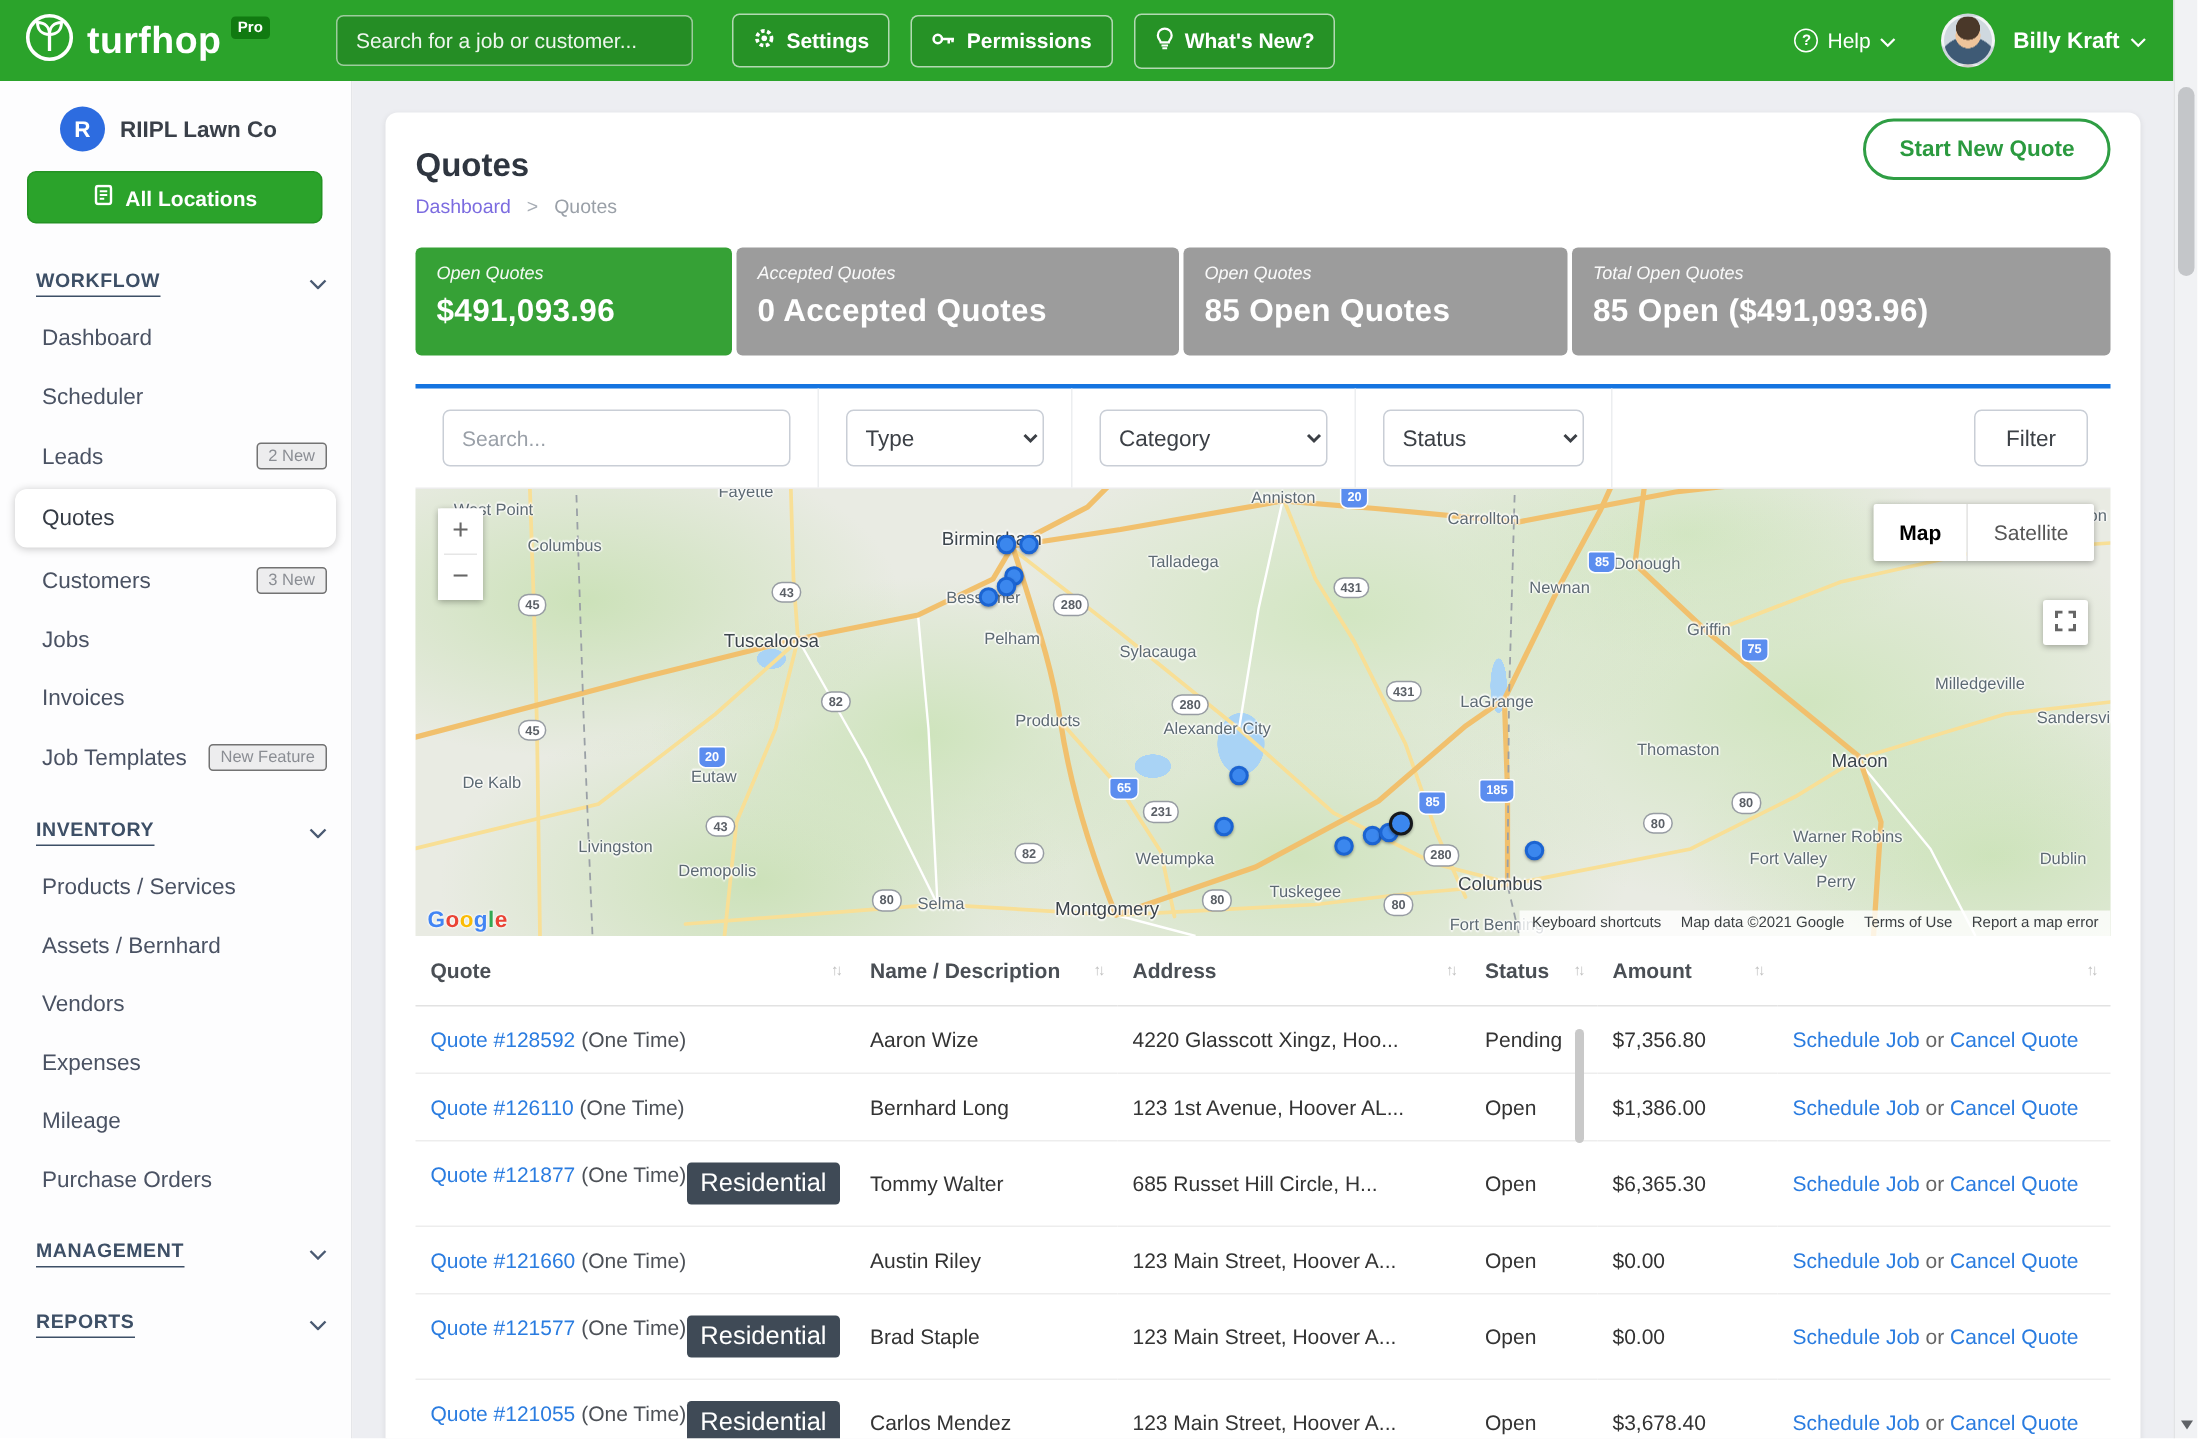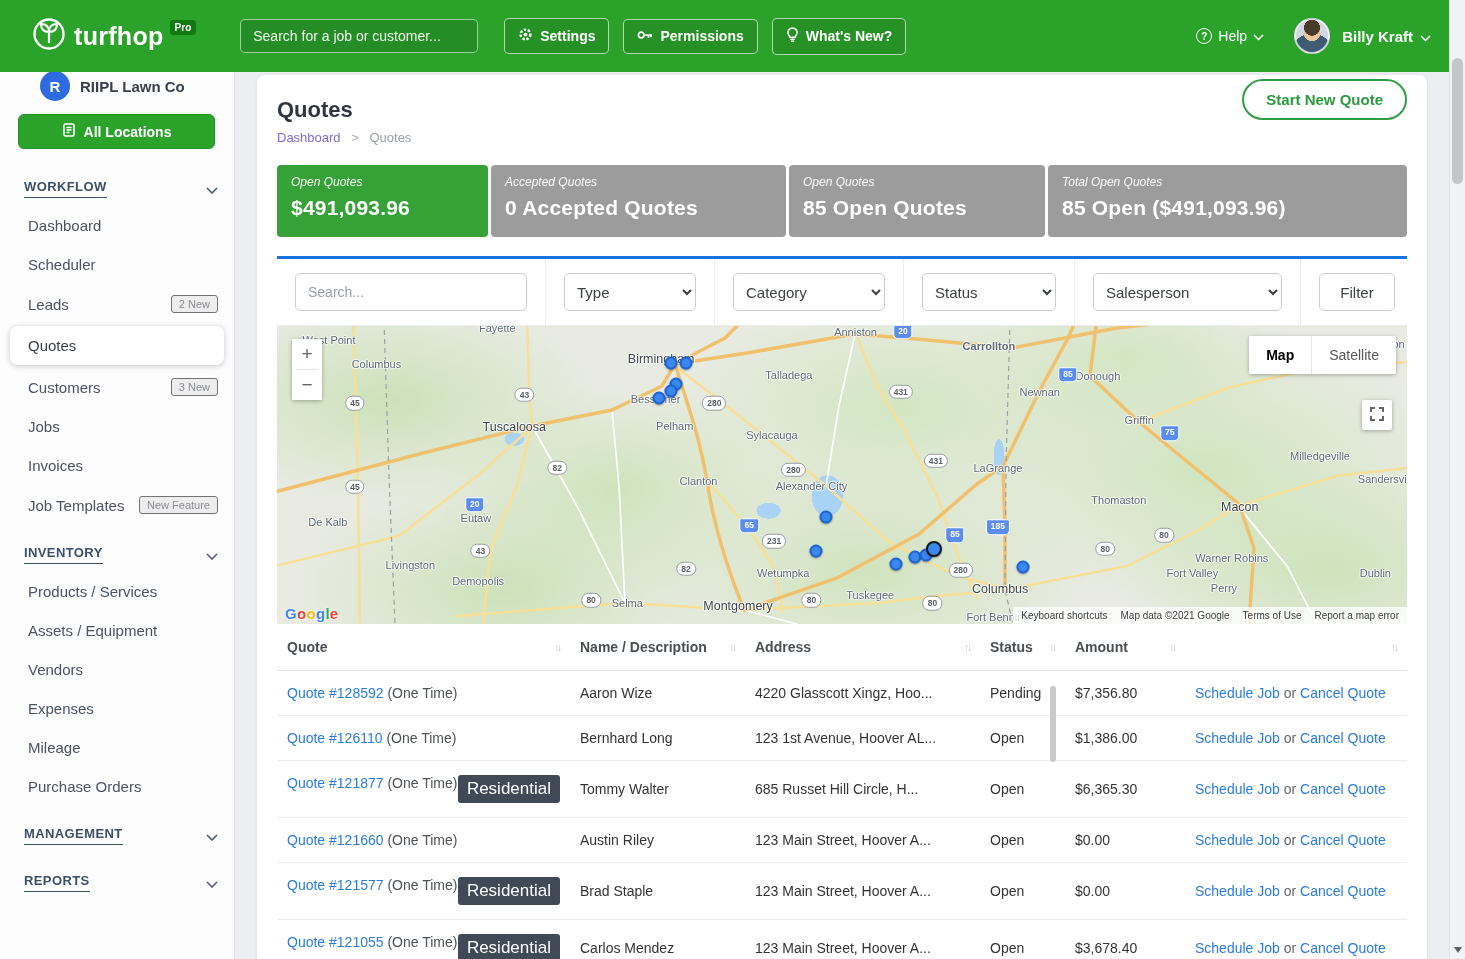--- a/index.html
+++ b/index.html
@@ -5,22 +5,22 @@
   * { box-sizing: border-box; }
   html,body { margin:0; padding:0; }
   body {
     width:1465px; height:959px; overflow:hidden; position:relative;
     font-family:"Liberation Sans", sans-serif; background:#fff; color:#333;
   }
   a { text-decoration:none; cursor:pointer; }
 
   
   .topbar {
-    position:absolute; left:0; top:0; right:16px; height:72px;
-    background:#2ba32b; display:flex; align-items:center; z-index:20; padding-left:32px;
+    position:absolute; left:0; top:0; right:16px; height:54px;
+    background:#2ba32b; display:flex; align-items:center; z-index:20; padding-left:16px;
   }
   .brand { display:flex; align-items:center; gap:8px; cursor:pointer; }
   .brand-name { color:#fff; font-size:25px; font-weight:bold; letter-spacing:.3px; }
   .brand-badge { background:#117a11; color:#fff; font-size:10px; font-weight:bold;
     padding:2px 5px; border-radius:3px; position:relative; top:-9px; left:-2px; }
   .topbar-search {
     width:238px; height:34px; background:rgba(0,0,0,.13); border:1px solid rgba(255,255,255,.55);
     border-radius:5px; color:#fff; padding:0 12px; font-size:14px; margin:0 12px 0 42px; outline:none;
     font-family:"Liberation Sans", sans-serif;
   }
@@ -318,21 +318,21 @@
     <span>
       <svg width="12" height="7" viewBox="0 0 12 7">
           <polyline points="1,1 6,6 11,1" fill="none" stroke="#4a5a72" stroke-width="1.6"></polyline>
         </svg>
     </span>
   </div>
   <div class="side-item">
     <span>Products / Services</span>
   </div>
   <div class="side-item">
-    <span>Assets / Equipment</span>
+    <span>Assets / Bernhard</span>
   </div>
   <div class="side-item">
     <span>Vendors</span>
   </div>
   <div class="side-item">
     <span>Expenses</span>
   </div>
   <div class="side-item">
     <span>Mileage</span>
   </div>
@@ -400,25 +400,20 @@
         </select>
       </div>
       <div class="fcell">
         <select class="fsel w-cat">
           <option>Category</option>
         </select>
       </div>
       <div class="fcell">
         <select class="fsel w-status">
           <option>Status</option>
-        </select>
-      </div>
-      <div class="fcell">
-        <select class="fsel w-sales">
-          <option>Salesperson</option>
         </select>
       </div>
       <div class="fcell last">
         <button class="filter-btn">Filter</button>
       </div>
     </div>
 
     <div class="map">
       <svg class="roads" viewBox="0 0 1130 298" preserveAspectRatio="none">
         <g stroke="#ffffff" stroke-width="1.6" fill="none">
@@ -481,36 +476,36 @@
           <a>Keyboard shortcuts</a>
           <span>Map data ©2021 Google</span>
           <a>Terms of Use</a>
           <a>Report a map error</a>
         </span>
       </div>
     <span class="map-city" style="left: 19.5%; top: 0.8%;">Fayette</span>
         <span class="map-city" style="left: 4.6%; top: 4.8%;">West Point</span>
         <span class="map-city" style="left: 8.8%; top: 12.8%;">Columbus</span>
         <span class="map-city" style="left: 51.2%; top: 2%;">Anniston</span>
-        <span class="map-city" style="left: 63%; top: 6.8%; font-weight: bold;">Carrollton</span>
+        <span class="map-city" style="left: 63%; top: 6.8%;">Carrollton</span>
         <span class="map-city" style="left: 97.6%; top: 6%;">Covington</span>
         <span class="map-city major" style="left: 34%; top: 11%;">Birmingham</span>
         <span class="map-city" style="left: 45.3%; top: 16.5%;">Talladega</span>
         <span class="map-city" style="left: 72%; top: 16.8%;">McDonough</span>
         <span class="map-city" style="left: 33.5%; top: 24.5%;">Bessemer</span>
         <span class="map-city" style="left: 67.5%; top: 22%;">Newnan</span>
         <span class="map-city major" style="left: 21%; top: 33.8%;">Tuscaloosa</span>
         <span class="map-city" style="left: 35.2%; top: 33.5%;">Pelham</span>
         <span class="map-city" style="left: 43.8%; top: 36.5%;">Sylacauga</span>
         <span class="map-city" style="left: 76.3%; top: 31.5%;">Griffin</span>
         <span class="map-city" style="left: 92.3%; top: 43.5%;">Milledgeville</span>
         <span class="map-city" style="left: 47.3%; top: 53.8%;">Alexander City</span>
         <span class="map-city" style="left: 63.8%; top: 47.5%;">LaGrange</span>
         <span class="map-city" style="left: 74.5%; top: 58.3%;">Thomaston</span>
-        <span class="map-city" style="left: 37.3%; top: 52%;">Clanton</span>
+        <span class="map-city" style="left: 37.3%; top: 52%;">Products</span>
         <span class="map-city major" style="left: 85.2%; top: 60.8%;">Macon</span>
         <span class="map-city" style="left: 98.3%; top: 51.5%;">Sandersville</span>
         <span class="map-city" style="left: 4.5%; top: 65.8%;">De Kalb</span>
         <span class="map-city" style="left: 17.6%; top: 64.5%;">Eutaw</span>
         <span class="map-city" style="left: 84.5%; top: 77.8%;">Warner Robins</span>
         <span class="map-city" style="left: 81%; top: 82.8%;">Fort Valley</span>
         <span class="map-city" style="left: 97.2%; top: 82.8%;">Dublin</span>
         <span class="map-city" style="left: 11.8%; top: 80.3%;">Livingston</span>
         <span class="map-city" style="left: 44.8%; top: 82.8%;">Wetumpka</span>
         <span class="map-city" style="left: 17.8%; top: 85.5%;">Demopolis</span>

